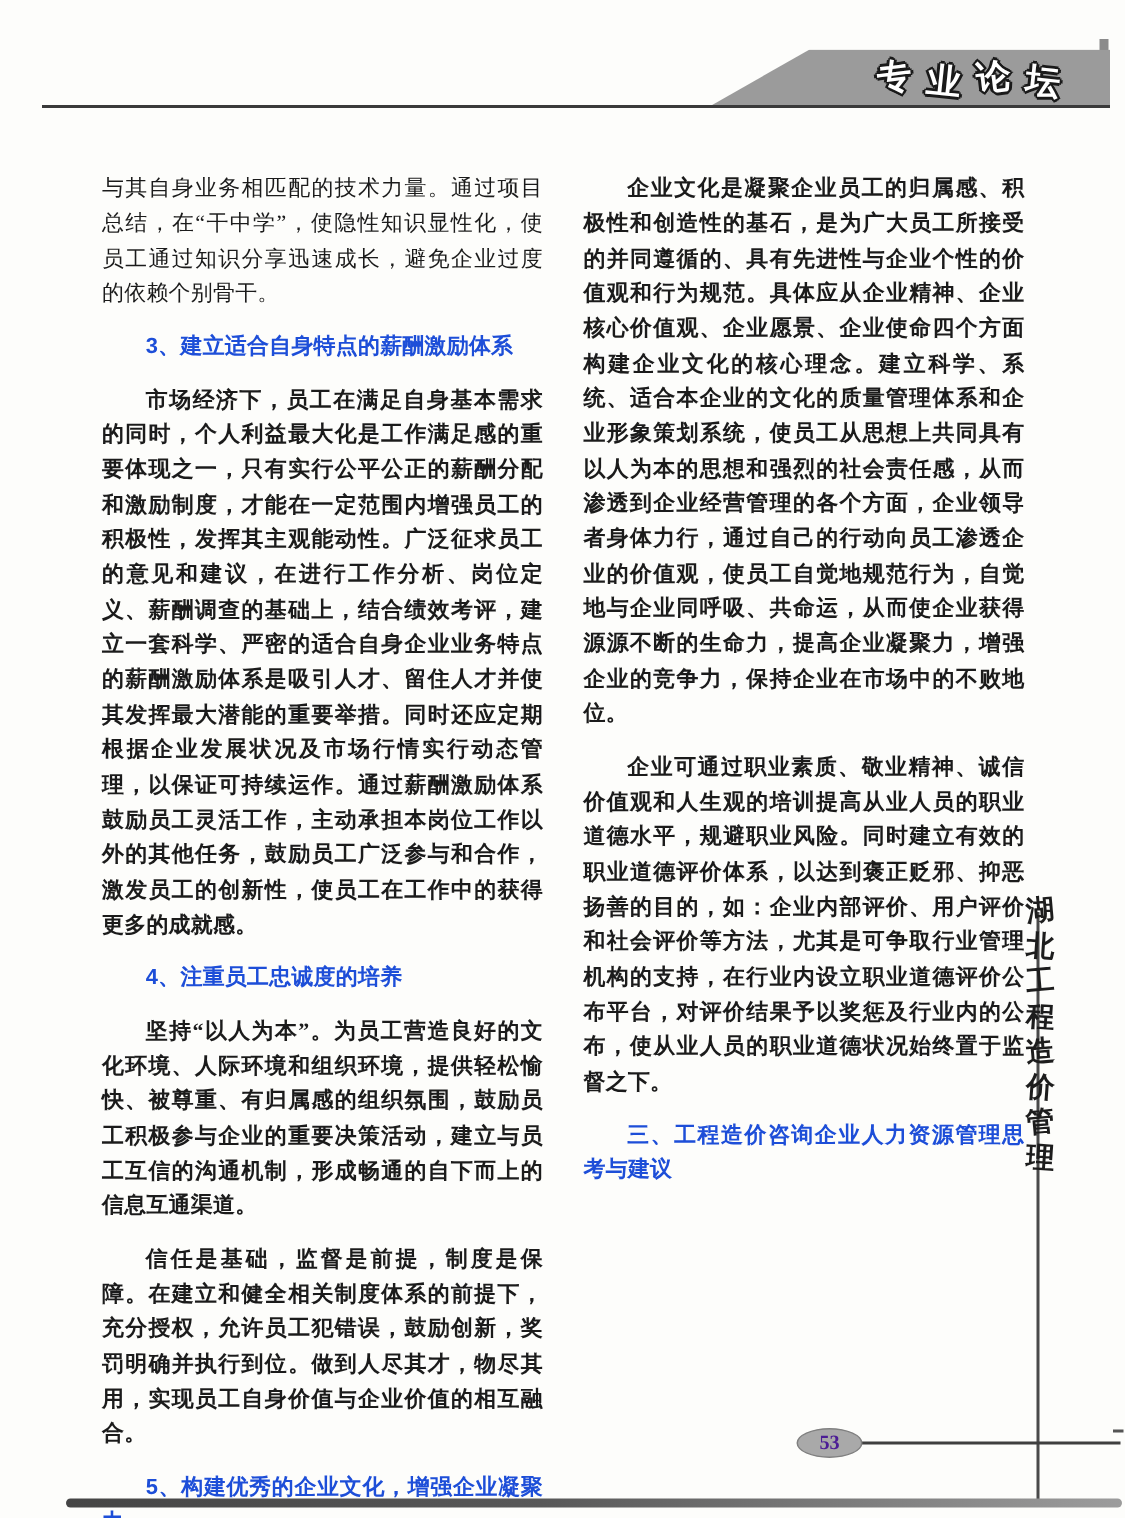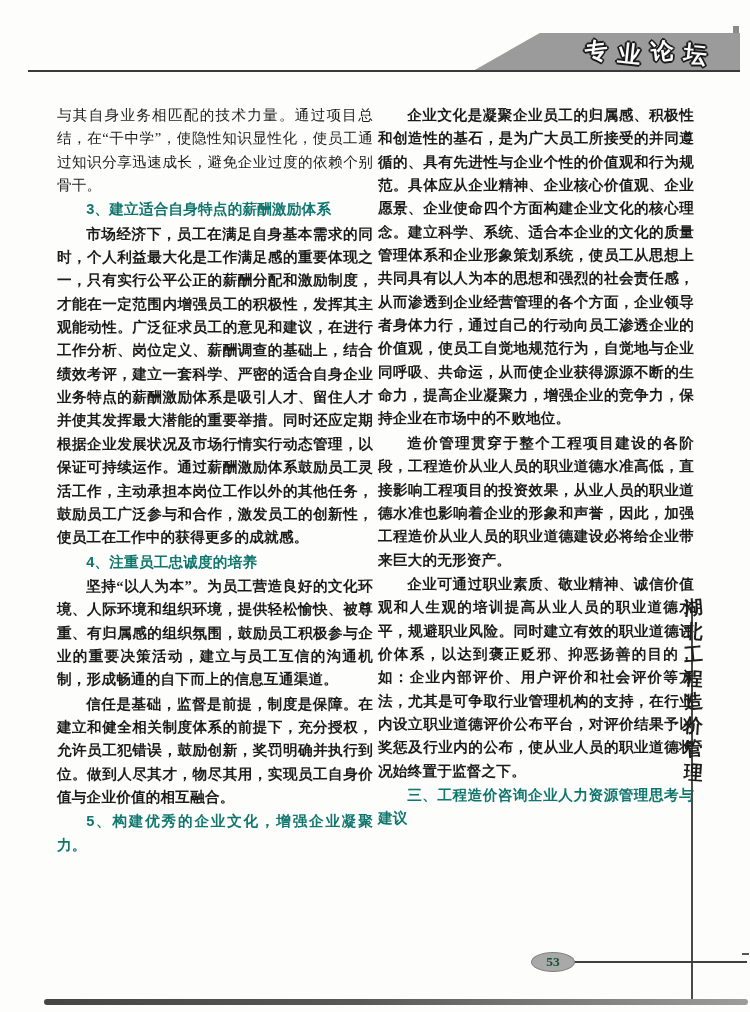--- a/index.html
+++ b/index.html
@@ -32,25 +32,25 @@
   .banner-char:nth-child(odd){transform:rotate(-7deg) translateY(-1px);}
   .banner-char:nth-child(even){transform:rotate(6deg) translateY(2px);}
   
   .column{
     position:absolute;top:103px;width:318px;
     font-size:14.6px;line-height:23.35px;text-align:justify;
     text-justify:inter-ideograph;letter-spacing:0.2px;
   }
   .column-left{left:56px;}
   .column-right{left:377px;}
-  .column p,.column h3{margin:1px;padding:0;font-size:inherit;line-height:inherit;}
+  .column p,.column h3{margin:12px;padding:0;font-size:inherit;line-height:inherit;}
   .blk-indent{text-indent:2em;font-weight:bold;}
   .blk-heading{
     font-family:"Liberation Sans","DejaVu Sans",sans-serif;
-    font-weight:bold;color:#0f766e;
+    font-weight:bold;color:#1d4ed8;
   }
   
   .side-line{
     position:absolute;left:691px;top:608px;width:2px;height:396px;background:#4a4a4a;
   }
   .side-title{
     position:absolute;left:679px;top:598px;width:28px;
     display:flex;flex-direction:column;align-items:center;gap:3px;
   }
   .side-char{
@@ -63,21 +63,21 @@
   .footer-rule{
     position:absolute;left:571px;top:961px;width:176px;height:2px;background:#3f3f3f;
   }
   .footer-dash{
     position:absolute;left:742px;top:953px;width:7px;height:2px;background:#555;
   }
   .page-badge{
     position:absolute;left:531px;top:952px;width:44px;height:20px;
     background:#a9a9a9;border:1px solid #808080;border-radius:50%;
     display:flex;align-items:center;justify-content:center;
-    font-size:13.5px;font-weight:bold;color:#14532d;box-sizing:border-box;
+    font-size:13.5px;font-weight:bold;color:#4c1d95;box-sizing:border-box;
   }
   .bottom-shadow{
     position:absolute;left:44px;top:999px;width:704px;height:6px;
     background:linear-gradient(to right,#454545 0%,#585858 45%,#9c9c9c 100%);
     border-radius:3px;
   }
 </style>
 </head>
 <body>
 
@@ -97,21 +97,20 @@
     <h3 class="blk-heading blk-indent">3、建立适合自身特点的薪酬激励体系</h3>
     <p class="blk-indent">市场经济下，员工在满足自身基本需求的同时，个人利益最大化是工作满足感的重要体现之一，只有实行公平公正的薪酬分配和激励制度，才能在一定范围内增强员工的积极性，发挥其主观能动性。广泛征求员工的意见和建议，在进行工作分析、岗位定义、薪酬调查的基础上，结合绩效考评，建立一套科学、严密的适合自身企业业务特点的薪酬激励体系是吸引人才、留住人才并使其发挥最大潜能的重要举措。同时还应定期根据企业发展状况及市场行情实行动态管理，以保证可持续运作。通过薪酬激励体系鼓励员工灵活工作，主动承担本岗位工作以外的其他任务，鼓励员工广泛参与和合作，激发员工的创新性，使员工在工作中的获得更多的成就感。</p>
     <h3 class="blk-heading blk-indent">4、注重员工忠诚度的培养</h3>
     <p class="blk-indent">坚持“以人为本”。为员工营造良好的文化环境、人际环境和组织环境，提供轻松愉快、被尊重、有归属感的组织氛围，鼓励员工积极参与企业的重要决策活动，建立与员工互信的沟通机制，形成畅通的自下而上的信息互通渠道。</p>
     <p class="blk-indent">信任是基础，监督是前提，制度是保障。在建立和健全相关制度体系的前提下，充分授权，允许员工犯错误，鼓励创新，奖罚明确并执行到位。做到人尽其才，物尽其用，实现员工自身价值与企业价值的相互融合。</p>
     <h3 class="blk-heading blk-indent">5、构建优秀的企业文化，增强企业凝聚力。</h3>
   </div>
 
   <div class="column column-right">
     <p class="blk-indent">企业文化是凝聚企业员工的归属感、积极性和创造性的基石，是为广大员工所接受的并同遵循的、具有先进性与企业个性的价值观和行为规范。具体应从企业精神、企业核心价值观、企业愿景、企业使命四个方面构建企业文化的核心理念。建立科学、系统、适合本企业的文化的质量管理体系和企业形象策划系统，使员工从思想上共同具有以人为本的思想和强烈的社会责任感，从而渗透到企业经营管理的各个方面，企业领导者身体力行，通过自己的行动向员工渗透企业的价值观，使员工自觉地规范行为，自觉地与企业同呼吸、共命运，从而使企业获得源源不断的生命力，提高企业凝聚力，增强企业的竞争力，保持企业在市场中的不败地位。</p>
-    <p class="blk-indent">造价管理贯穿于整个工程项目建设的各阶段，工程造价从业人员的职业道德水准高低，直接影响工程项目的投资效果，从业人员的职业道德水准也影响着企业的形象和声誉，因此，加强工程造价从业人员的职业道德建设必将给企业带来巨大的无形资产。</p>
     <p class="blk-indent">企业可通过职业素质、敬业精神、诚信价值观和人生观的培训提高从业人员的职业道德水平，规避职业风险。同时建立有效的职业道德评价体系，以达到褒正贬邪、抑恶扬善的目的，如：企业内部评价、用户评价和社会评价等方法，尤其是可争取行业管理机构的支持，在行业内设立职业道德评价公布平台，对评价结果予以奖惩及行业内的公布，使从业人员的职业道德状况始终置于监督之下。</p>
     <h3 class="blk-heading blk-indent">三、工程造价咨询企业人力资源管理思考与建议</h3>
   </div>
 
   <div class="side-line"></div>
   <div class="side-title">
     <span class="side-char">湖</span>
     <span class="side-char">北</span>
     <span class="side-char">工</span>
     <span class="side-char">程</span>

